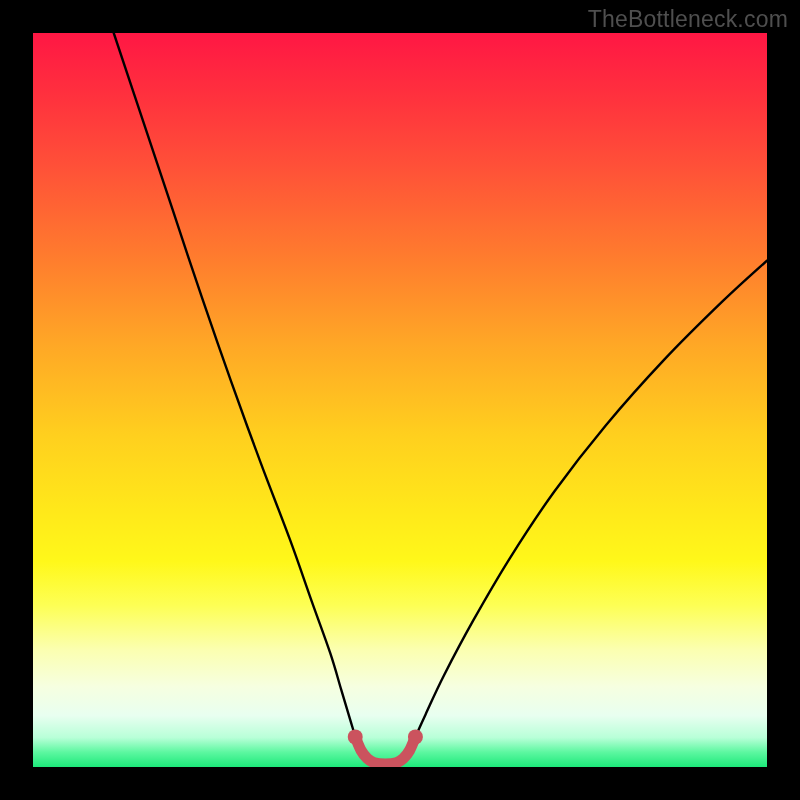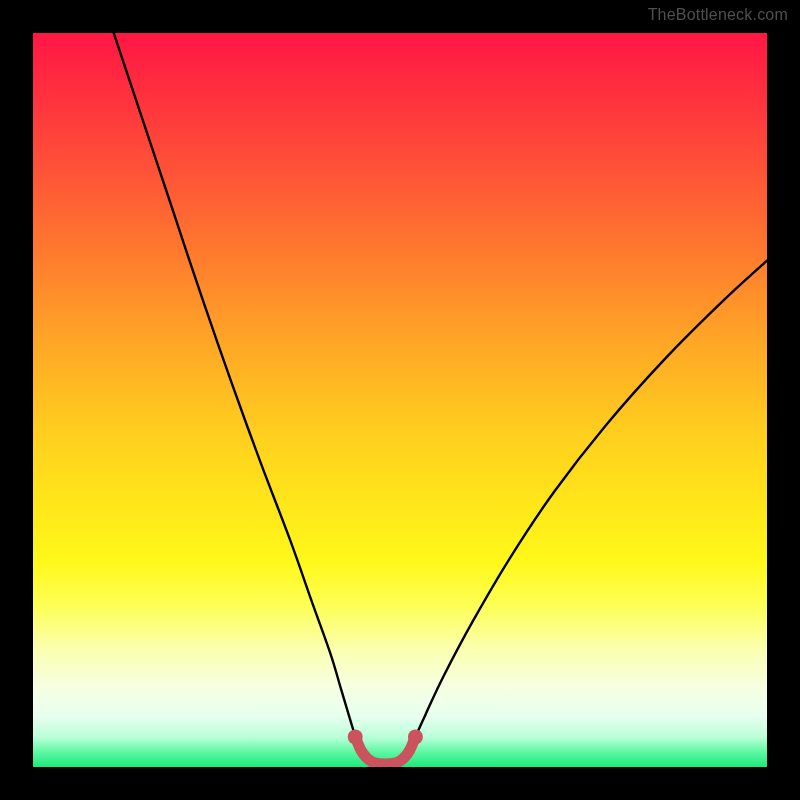--- a/index.html
+++ b/index.html
@@ -57,21 +57,21 @@
     left: 0;
     top: 0;
     width: 734px;
     height: 734px;
   }
   .watermark {
     position: absolute;
     top: 6px;
     right: 12px;
     color: #4f4f4f;
-    font-size: 16px;
+    font-size: 23px;
     font-weight: 400;
     letter-spacing: 0.2px;
   }
 </style>
 </head>
 <body>
 
 <div class="frame">
   <div class="plot-area">
     <div class="gradient"></div>

